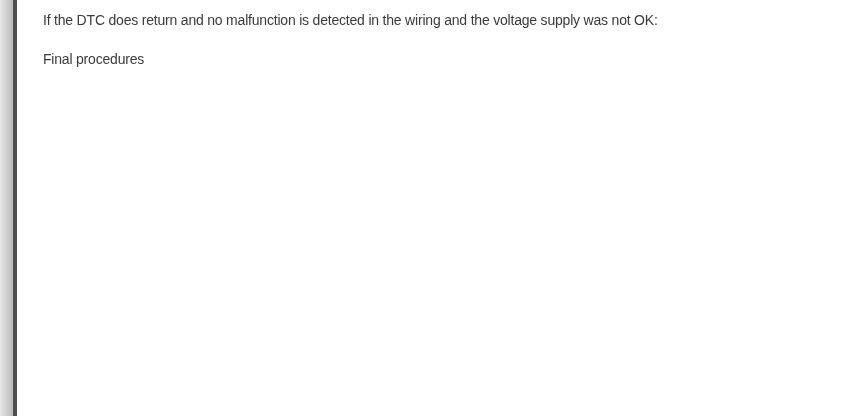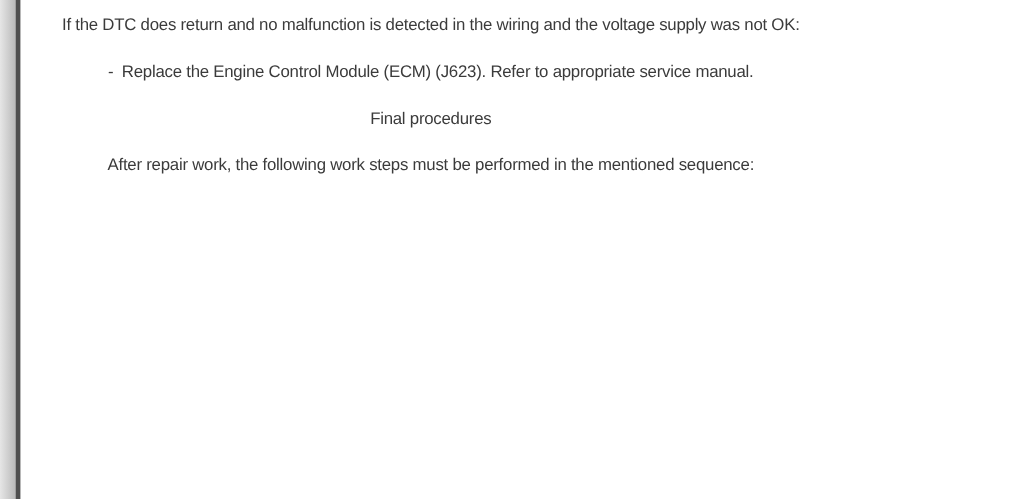--- a/index.html
+++ b/index.html
@@ -38,21 +38,20 @@
   }
   .content {
     position: absolute;
     left: 43px;
     top: 10px;
     width: 632px;
     color: var(--text-color);
     font-size: 14px;
     line-height: 21px;
     letter-spacing: -0.2px;
-    text-align: center;
   }
   .content p {
     margin: 0 0 18px 0;
   }
   .bullet .dash {
     margin-right: 7px;
   }
   .step b {
     font-weight: bold;
     color: #2e2e2e;
@@ -67,25 +66,21 @@
 <body>
 
 <div class="page">
   <div class="edge-strip"></div>
   <div class="edge-line"></div>
 
   <div class="content">
 
     <p>If the DTC does return and no malfunction is detected in the wiring and the voltage supply was not OK:</p>
 
-    <p class="bullet">
-      <span class="dash">-</span><span>Replace the Engine Control Module (ECM) (J623). Refer to appropriate service manual.</span>
-    </p>
 
     <p>Final procedures</p>
 
-    <p>After repair work, the following work steps must be performed in the mentioned sequence:</p>
 
 
 
 
   </div>
 </div>
 
 </body></html>

